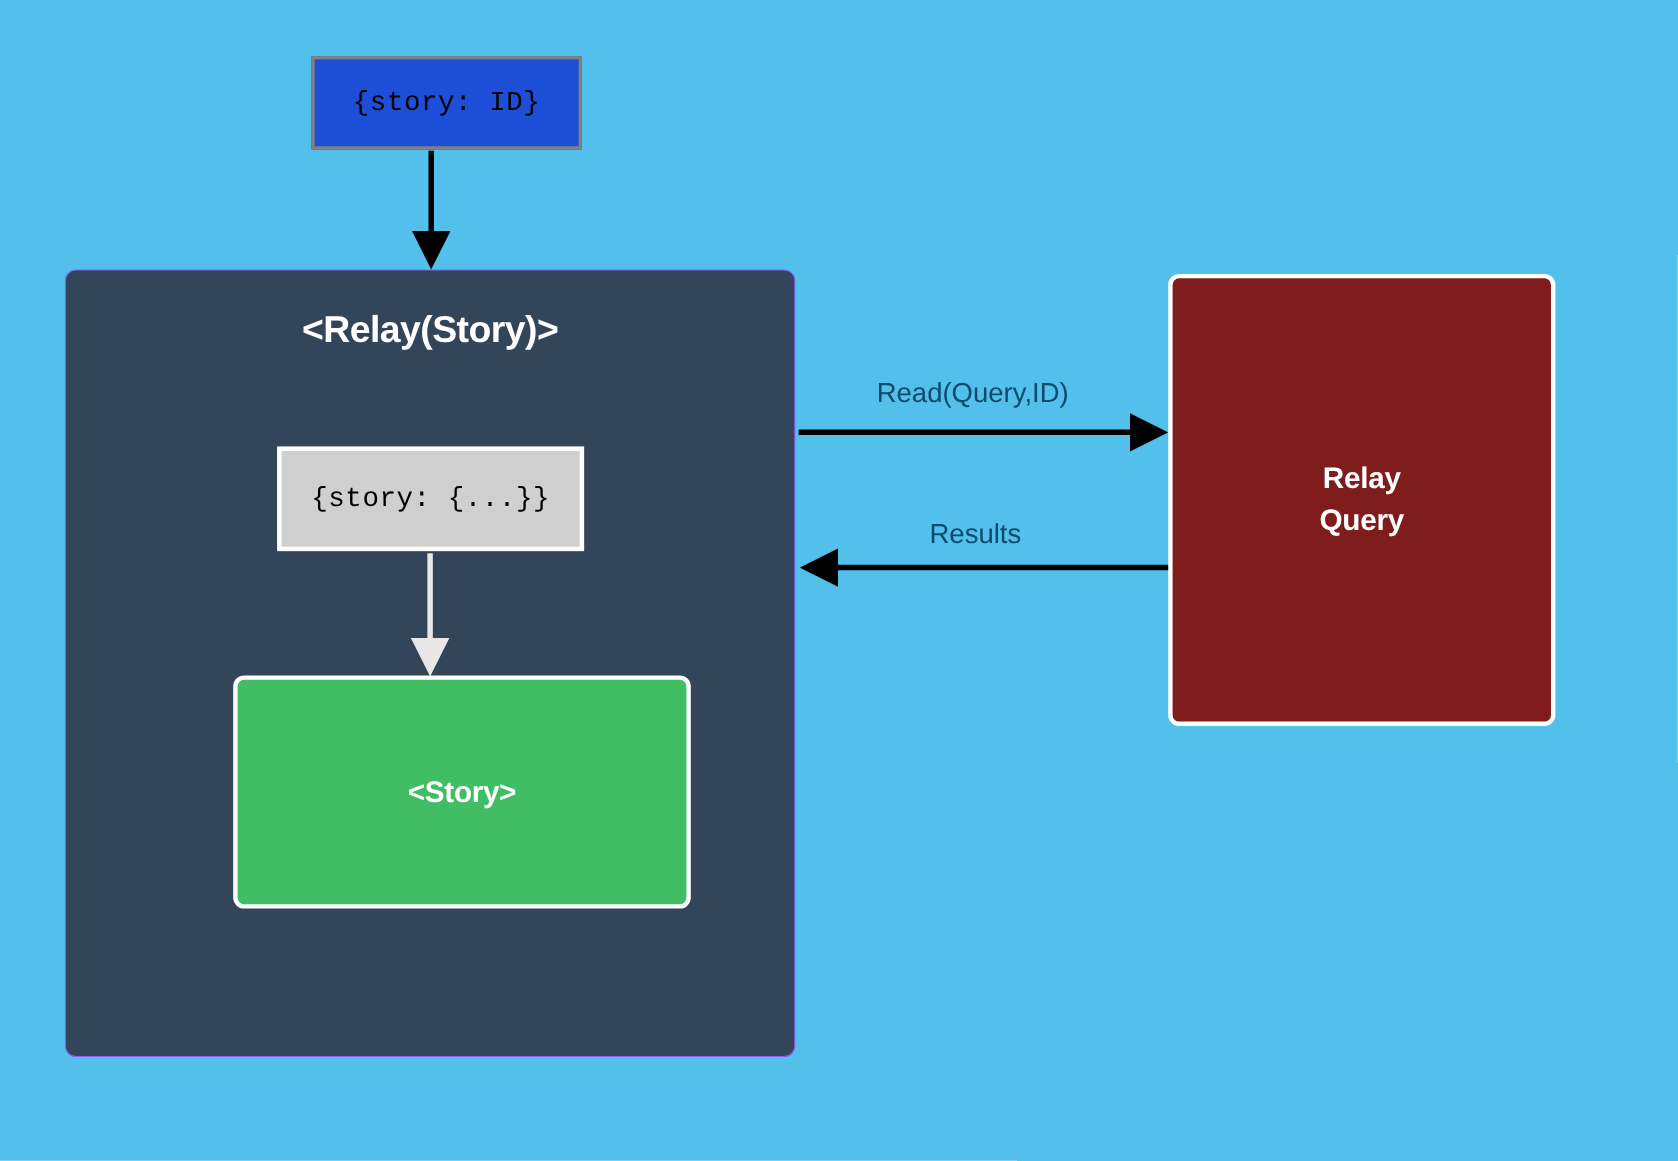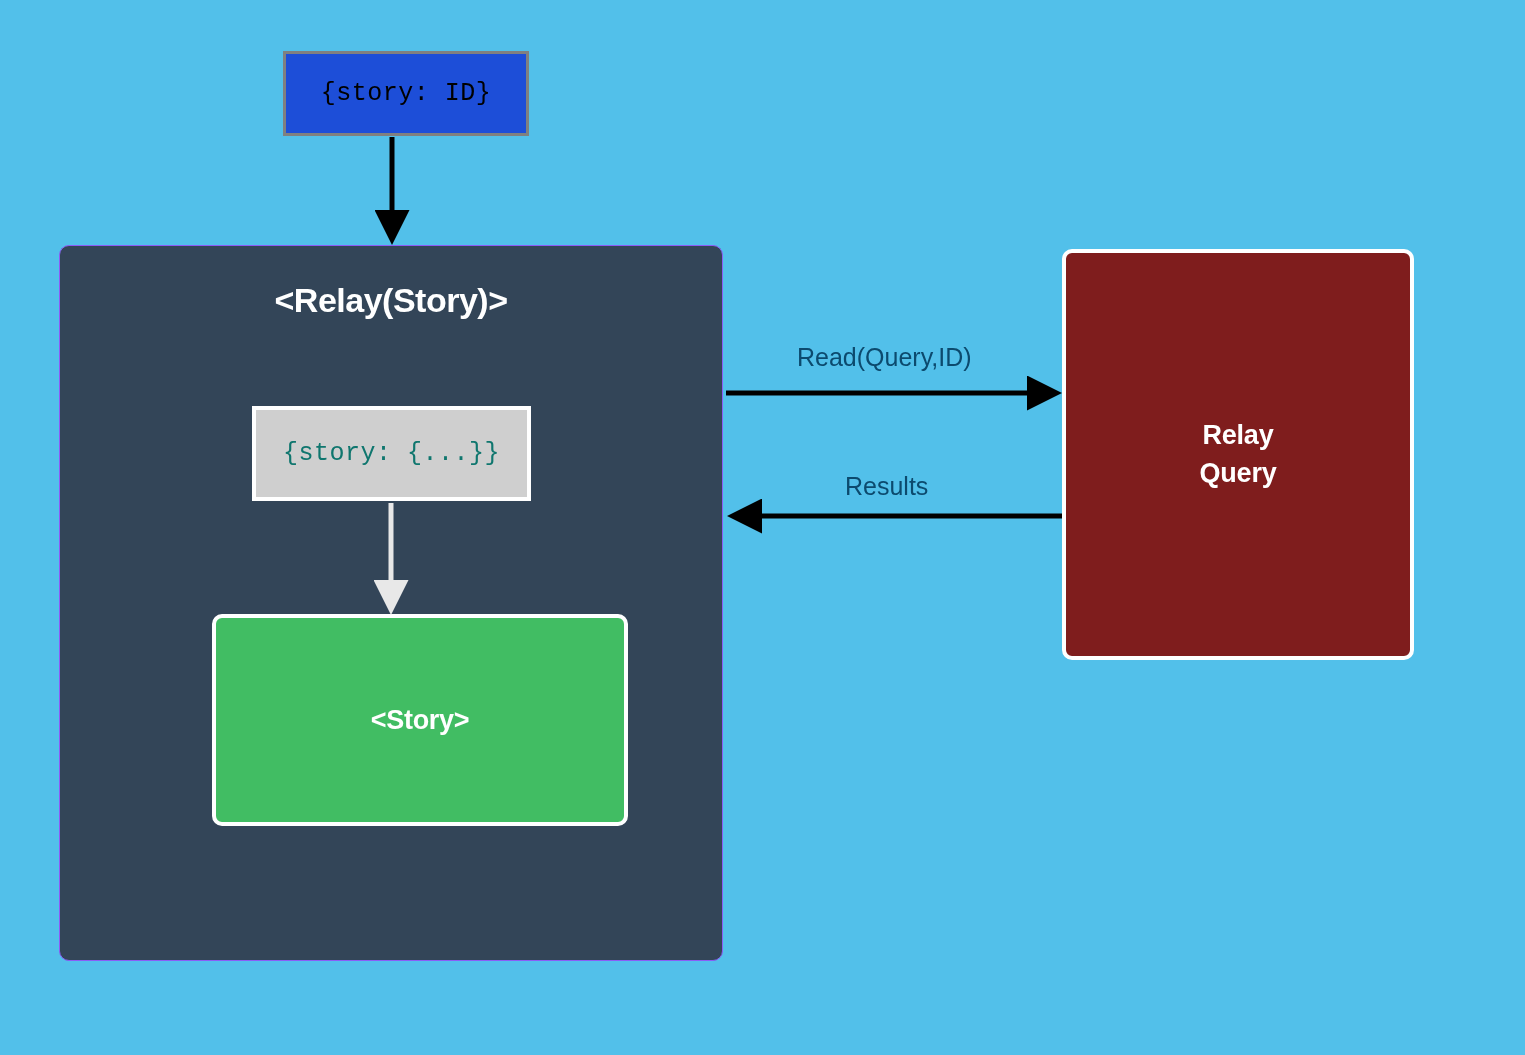--- a/index.html
+++ b/index.html
@@ -74,21 +74,21 @@
     height: 95px;
     background: #cfcfcf;
     border: 4px solid #ffffff;
     display: flex;
     align-items: center;
     justify-content: center;
   }
   #props-inner .code {
     font-family: "Liberation Mono", "DejaVu Sans Mono", monospace;
     font-size: 25px;
-    color: #0f766e;
+    color: #000000;
     letter-spacing: 0.5px;
     white-space: pre;
   }
 
   
   #story-box {
     left: 212px;
     top: 614px;
     width: 416px;
     height: 212px;

